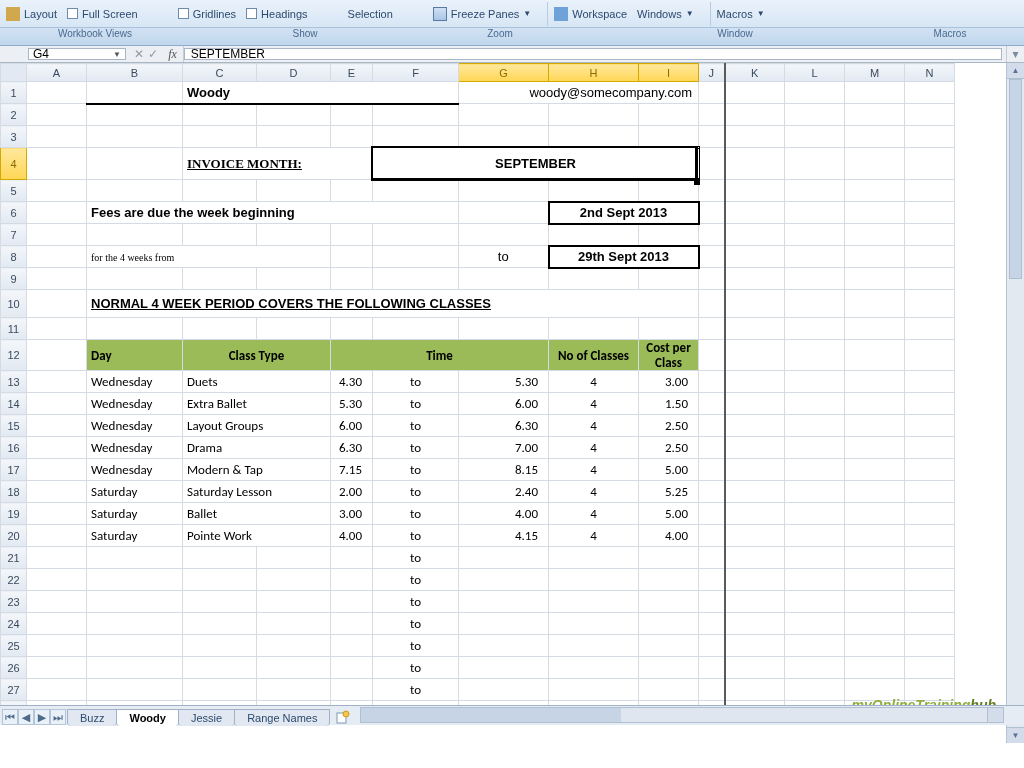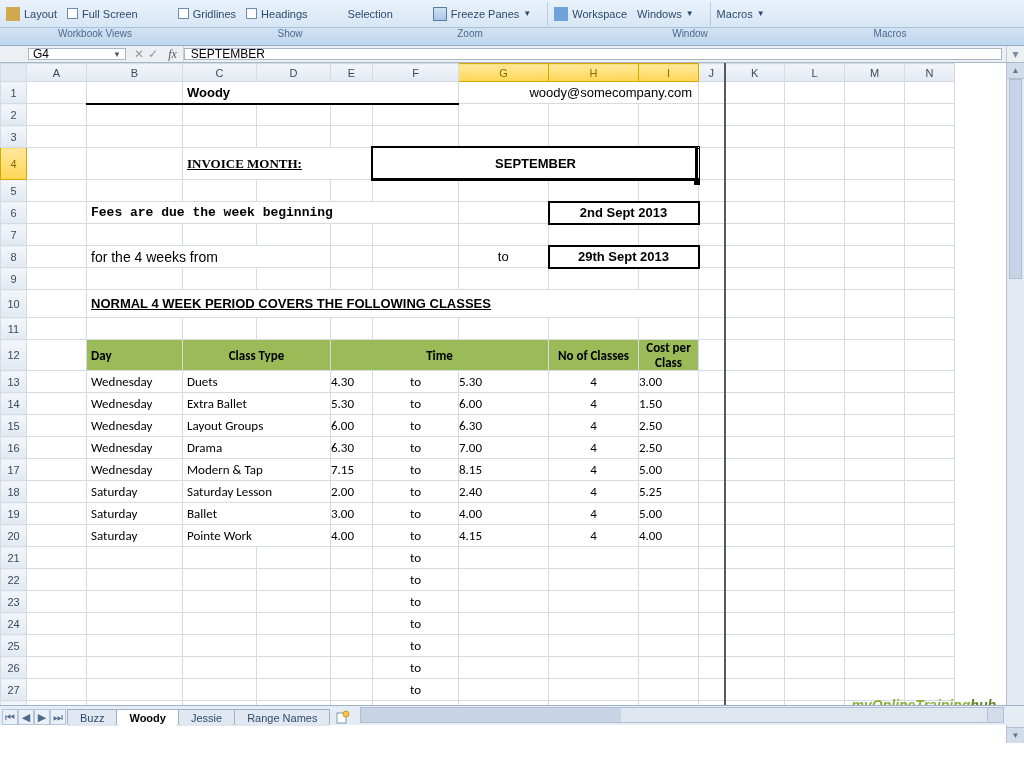--- a/index.html
+++ b/index.html
@@ -24,20 +24,21 @@
   .ribbon-fragment .icon { width: 14px; height: 14px; background: #d2a84e; display: inline-block; }
   .ribbon-fragment .sep { width:1px; height:24px; background:#b9cde2; margin: 0 6px; }
 
   .ribbon-groups {
     height: 18px;
     background: linear-gradient(#d2e2f3, #c0d6ec);
     border-bottom: 1px solid #8faace;
     display: flex;
     font-size: 10px;
     color: #4a6a8f;
+    gap: 15px;
   }
   .ribbon-groups div { text-align: center; }
 
   
   .formula-row {
     display: flex;
     align-items: stretch;
     height: 17px;
     border-bottom: 1px solid #a9b6c6;
     background: #ecf0f5;
@@ -84,27 +85,27 @@
     position: absolute; border: 2px solid #000; pointer-events: none;
     box-shadow: 0 0 0 1px #fff inset;
   }
   .active-cell-handle { position:absolute; width:6px; height:6px; background:#000; }
 
   
   .doc-name { font-family: Arial; font-weight: bold; font-size: 22px; border-bottom: 2px solid #000 !important; }
   .doc-email { color:#1f59c4; text-decoration: underline; font-size:13px; }
   .invoice-label { font-family: "Times New Roman", serif; font-weight: bold; font-size: 24px; text-decoration: underline; }
   .invoice-month-box { border: 3px double #000 !important; font-family: Arial; font-weight: bold; font-size: 26px; text-align:center !important; }
-  .bold { font-weight: bold; font-family: Liberation Mono, monospace; }
+  .bold { font-weight: bold; font-family: Liberation Sans, sans-serif; }
   .boxed { border: 2px solid #000 !important; font-weight: bold; font-family: Arial; font-size:16px; text-align:center; }
   .section-title { font-family: Arial; font-weight: bold; font-size: 18px; text-decoration: underline; }
   .hdr-cell { background:#9bbb59; font-weight: bold; font-family: Calibri; font-size:13px; text-align:center; }
   .data-cell { font-family: Calibri; font-size:13px; }
   .center { text-align:center; }
-  .right { padding-right:10px !important; }
+  .right { text-align:right; padding-right:10px !important; }
   .pl { padding-left:4px !important; }
 
   
   .tab-bar {
     position:absolute; bottom:18px; left:0; right:0; height:20px;
     background:#e6ecf4; border-top:1px solid #9fb1c7;
     display:flex; align-items:flex-end; font-size:11px;
   }
   .tab-nav { display:flex; gap:0; padding:0 2px; }
   .tab-nav span { width:16px; height:16px; display:flex; align-items:center; justify-content:center; color:#4d6b8d; border:1px solid #b4c5d9; background:#e9f0f8;}
@@ -349,21 +350,21 @@
             <td id="c-I7"></td>
             <td id="c-J7" style="border-right: 2px solid rgb(90, 90, 90);"></td>
             <td id="c-K7"></td>
             <td id="c-L7"></td>
             <td id="c-M7"></td>
             <td id="c-N7"></td>
           </tr>
           <tr>
             <th class="row">8</th>
             <td id="c-A8"></td>
-            <td id="c-B8" colspan="3" class="pl"><span style="font-family:Liberation Sans, sans-serif;font-size:14px">for the 4 weeks from</span></td>
+            <td id="c-B8" colspan="3" class="pl"><span style="font-family:Liberation Serif, serif;font-size:10px">for the 4 weeks from</span></td>
             <td id="c-E8"></td>
             <td id="c-F8"></td>
             <td id="c-G8" class="center">to</td>
             <td id="c-H8" colspan="2" class="boxed">29th Sept 2013</td>
             <td id="c-J8" style="border-right: 2px solid rgb(90, 90, 90);"></td>
             <td id="c-K8"></td>
             <td id="c-L8"></td>
             <td id="c-M8"></td>
             <td id="c-N8"></td>
           </tr>

